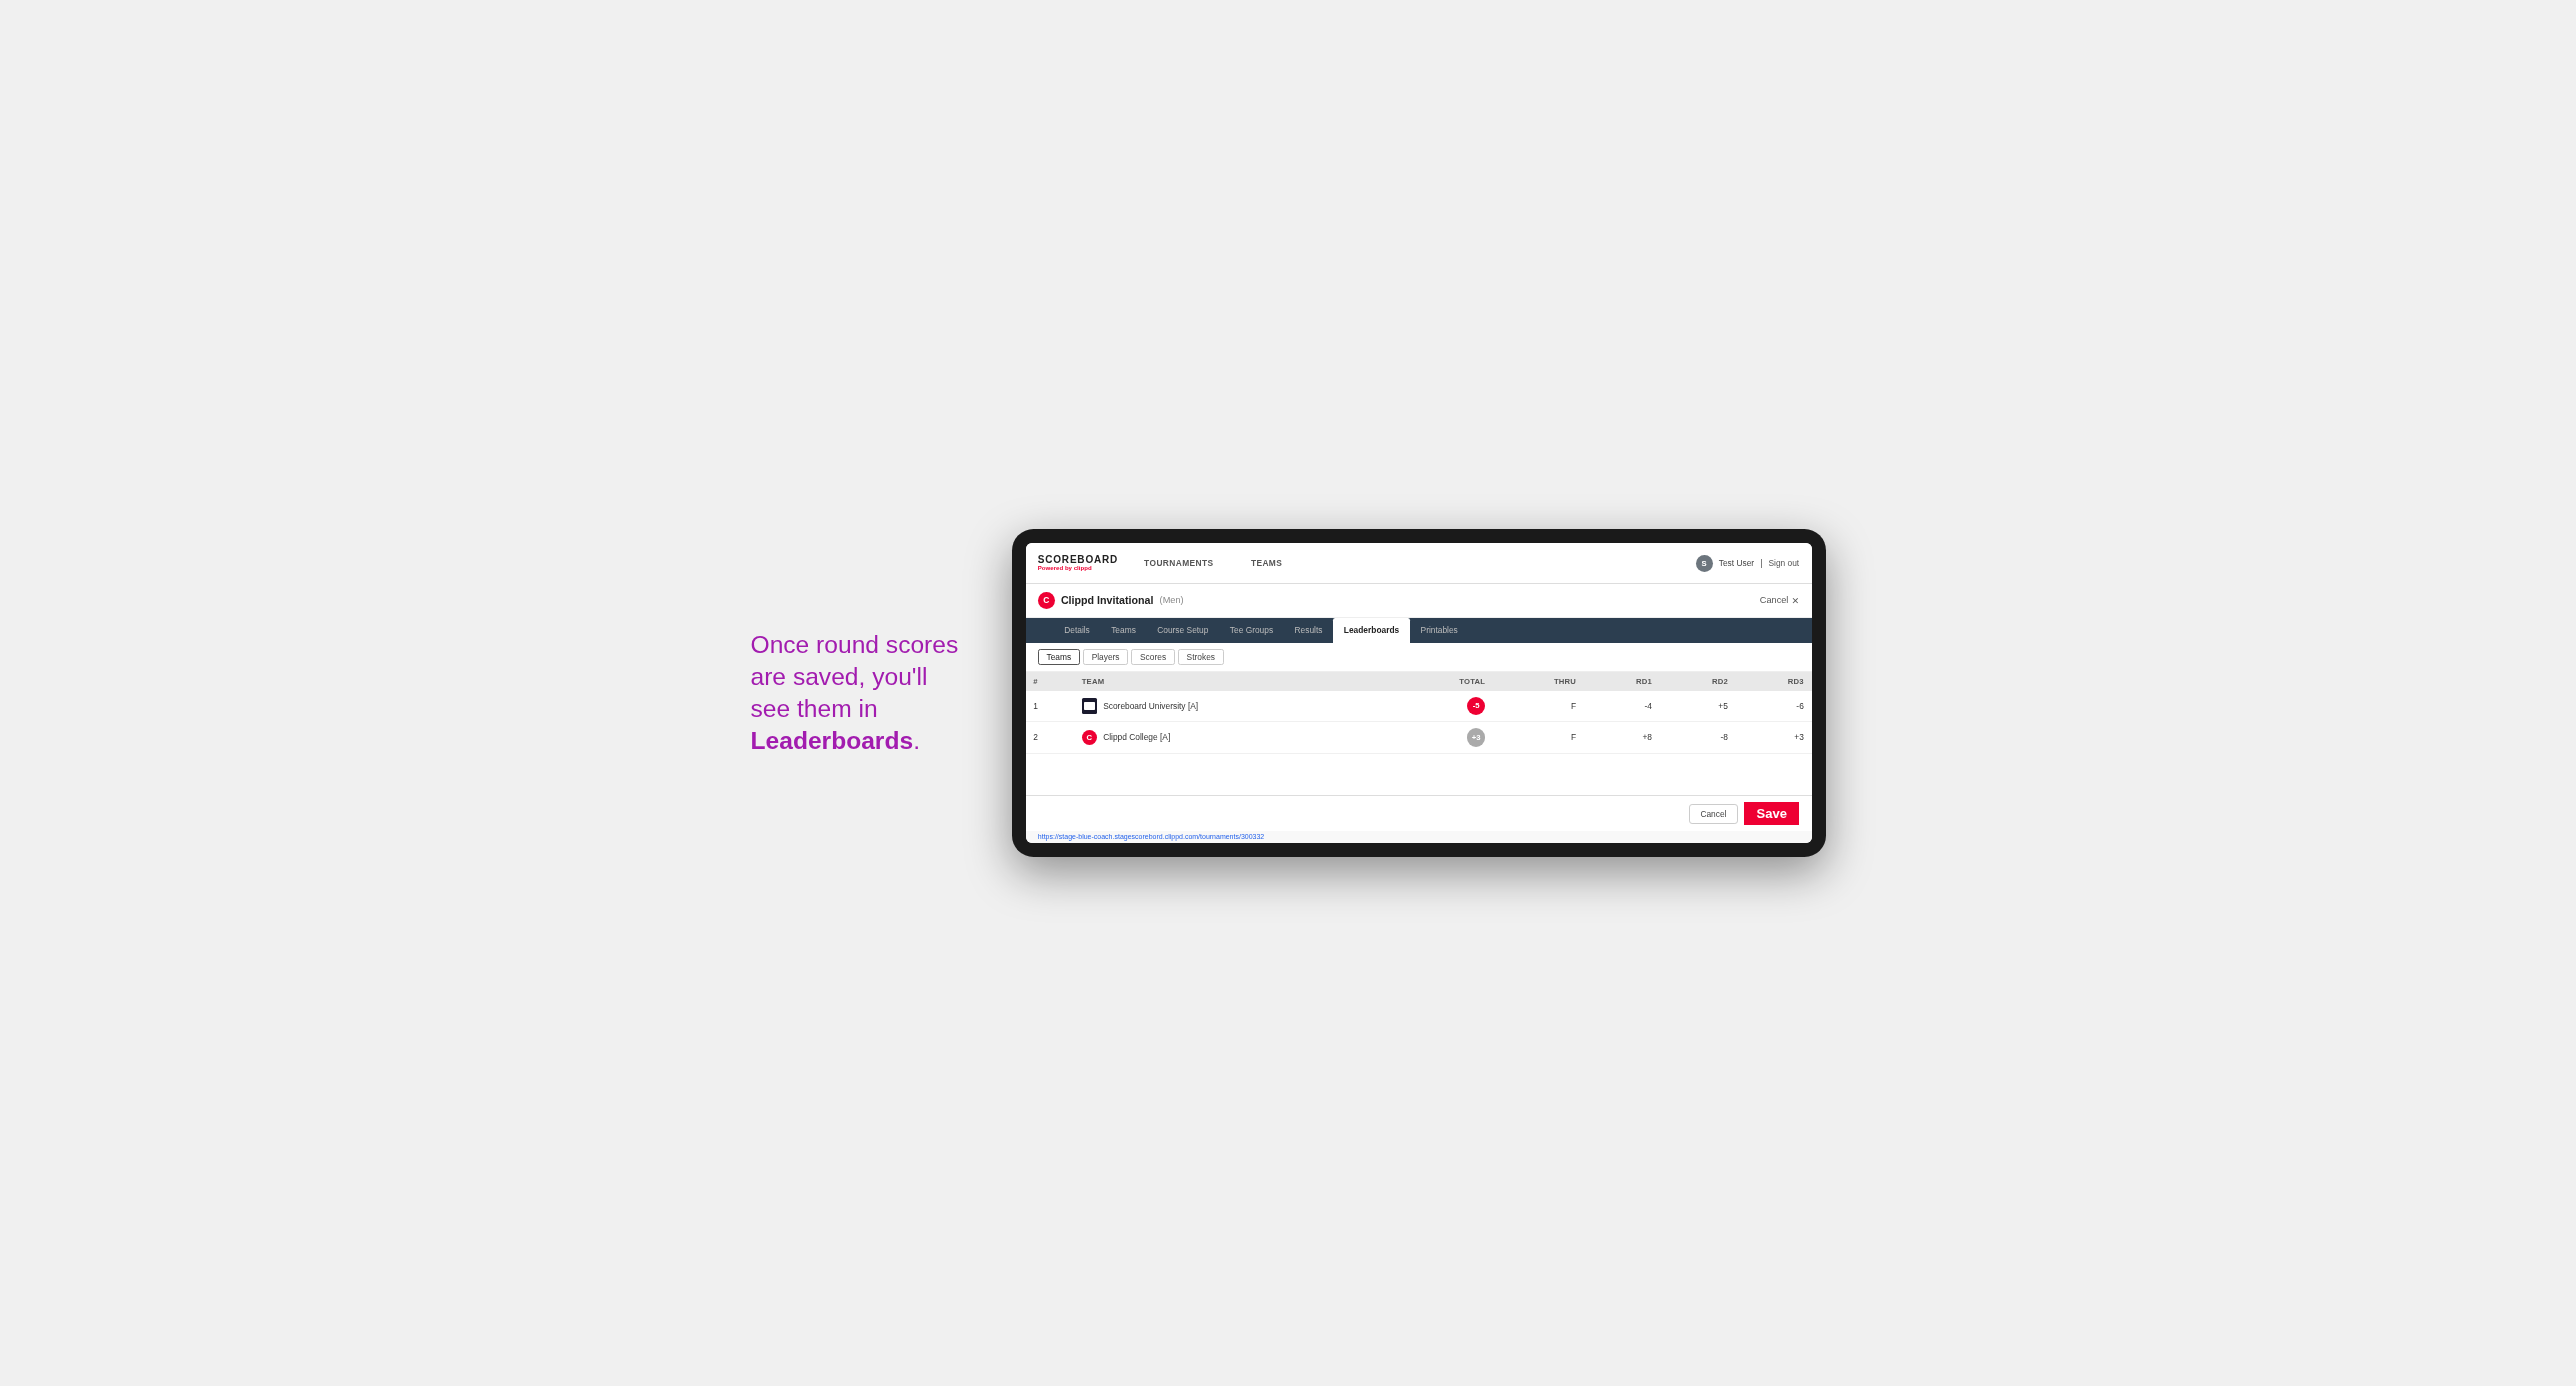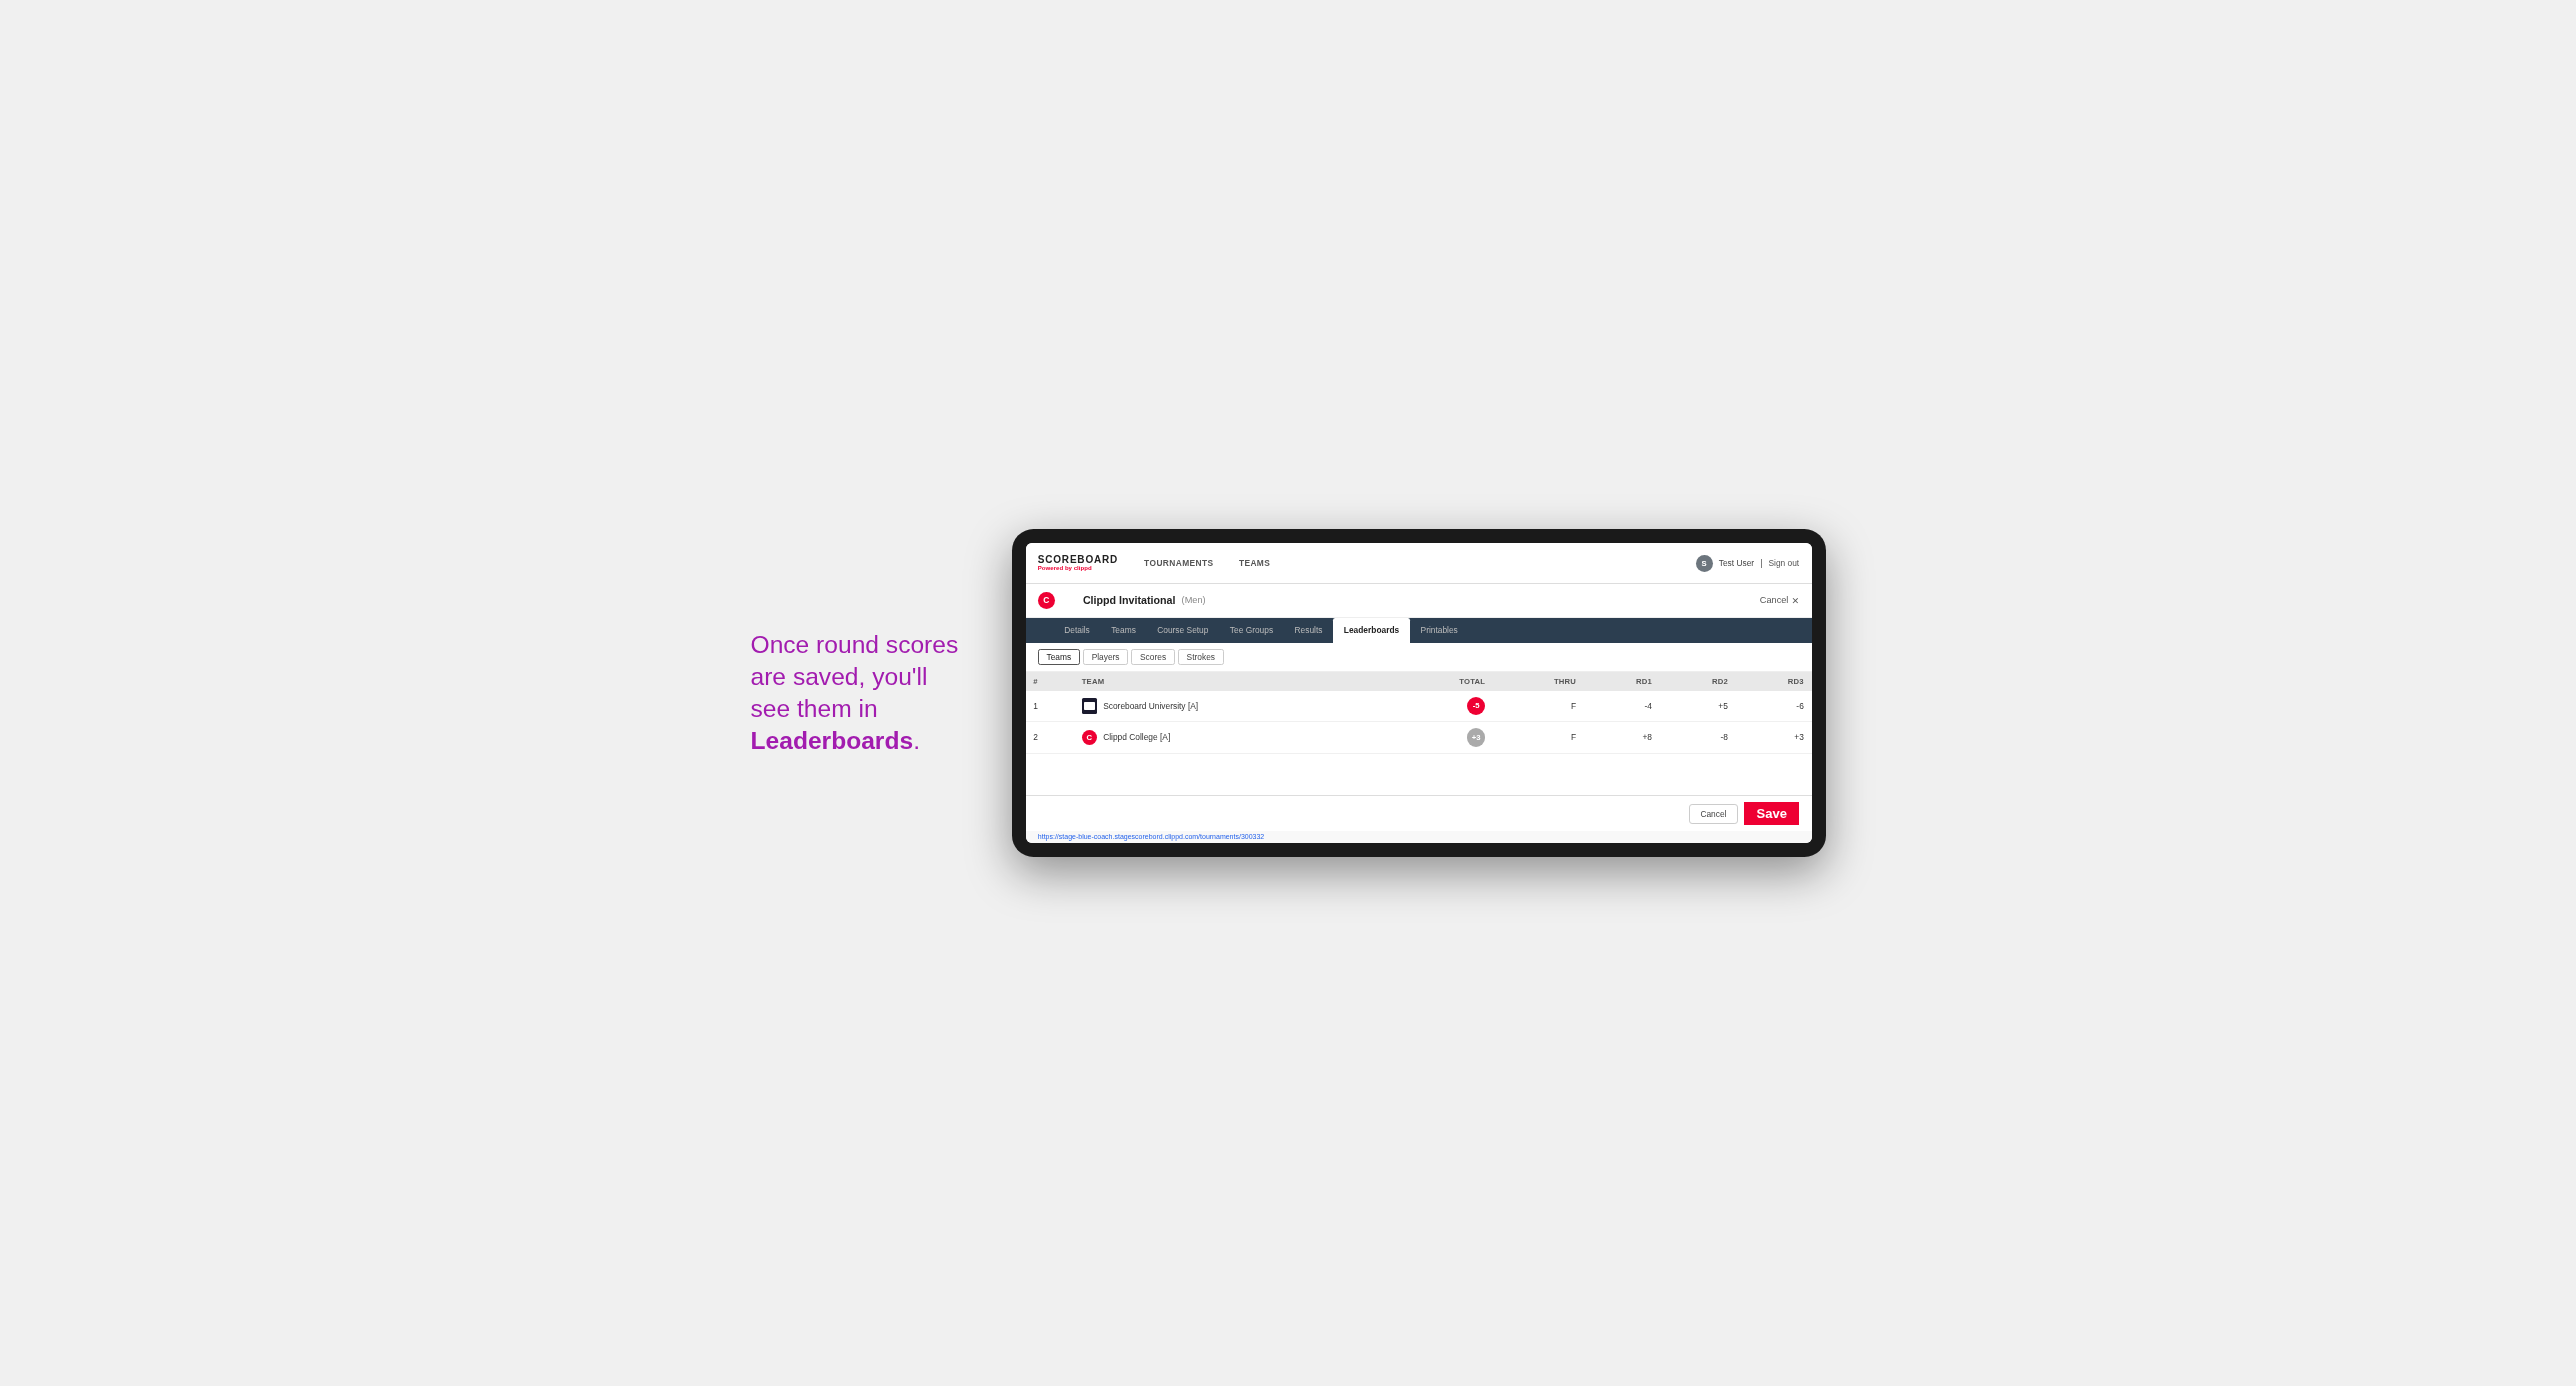--- a/index.html
+++ b/index.html
@@ -67,21 +67,21 @@
     .logo-powered {
       font-size: 6.1px;
       color: #888;
     }
     .logo-powered span {
       color: #e03;
       font-weight: 600;
     }
     .nav-links {
       display: flex;
-      gap: 4px;
+      gap: 16px;
       height: 100%;
       align-items: stretch;
     }
     .nav-link {
       padding: 0 10.7px;
       font-size: 8.4px;
       font-weight: 600;
       color: #555;
       text-transform: uppercase;
       letter-spacing: 0.4px;
@@ -138,21 +138,20 @@
       align-items: center;
       justify-content: center;
       color: #fff;
       font-size: 8.4px;
       font-weight: 700;
     }
     .tournament-name {
       font-size: 10.7px;
       font-weight: 600;
       color: #222;
-      margin-left: 22px;
     }
     .tournament-gender {
       font-size: 9.2px;
       color: #888;
     }
     .cancel-x {
       font-size: 9.2px;
       color: #555;
       cursor: pointer;
       display: flex;

